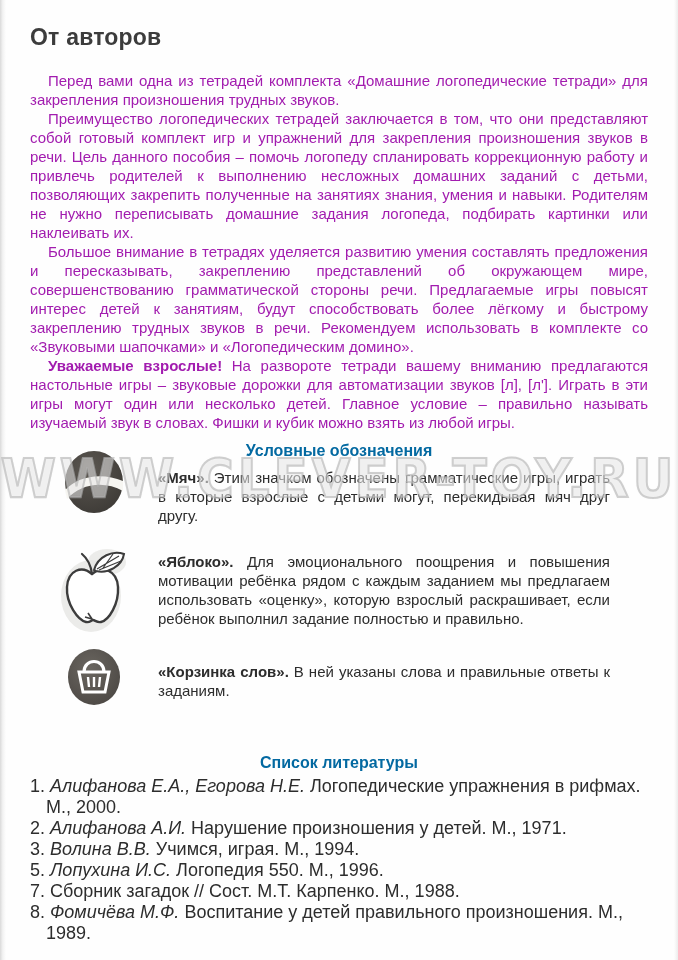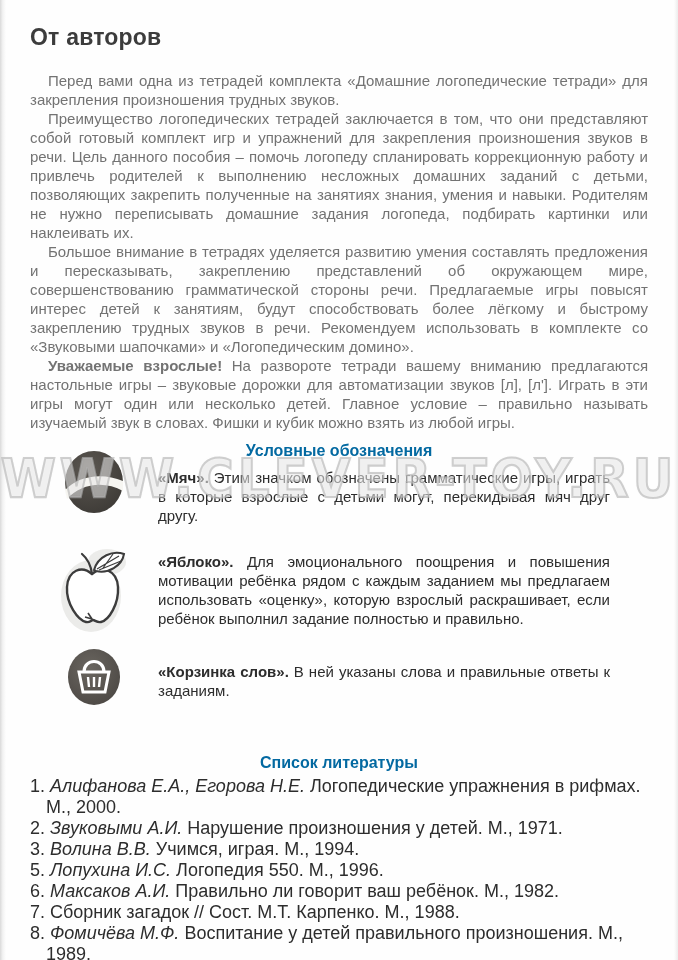--- a/index.html
+++ b/index.html
@@ -29,21 +29,21 @@
     font-weight:700;
     color:#3c3c3c;
     letter-spacing:.2px;
   }
   .body-text p{
     margin:0;
     font-size:15px;
     line-height:19px;
     text-align:justify;
     text-indent:18px;
-    color:#737373;
+    color:#a21caf;
   }
   .lead-bold{font-weight:700;}
   h2.section{
     margin:10px 0 8px 0;
     text-align:center;
     font-size:16px;
     font-weight:700;
     color:#0369a1;
   }
   h2.section-bib{margin-top:34px;margin-bottom:4px;}
@@ -172,22 +172,21 @@
       </div>
       <div class="legend-text"><span class="lead-bold">«Корзинка слов».</span> <span>В ней указаны слова и правильные ответы к заданиям.</span></div>
     </div>
 
   </div>
 
   <h2 class="section section-bib">Список литературы</h2>
 
   <div class="bib-list">
     <div class="bib-row"><span>1.</span> <span class="bib-authors">Алифанова Е.А., Егорова Н.Е.</span> <span>Логопедические упражнения в рифмах. М., 2000.</span></div>
-    <div class="bib-row"><span>2.</span> <span class="bib-authors">Звуковыми А.И.</span> <span>Нарушение произношения у детей. М., 1971.</span></div>
+    <div class="bib-row"><span>2.</span> <span class="bib-authors">Алифанова А.И.</span> <span>Нарушение произношения у детей. М., 1971.</span></div>
     <div class="bib-row"><span>3.</span> <span class="bib-authors">Волина В.В.</span> <span>Учимся, играя. М., 1994.</span></div>
     <div class="bib-row"><span>5.</span> <span class="bib-authors">Лопухина И.С.</span> <span>Логопедия 550. М., 1996.</span></div>
-    <div class="bib-row"><span>6.</span> <span class="bib-authors">Максаков А.И.</span> <span>Правильно ли говорит ваш ребёнок. М., 1982.</span></div>
     <div class="bib-row"><span>7.</span> <span class="bib-authors"></span> <span>Сборник загадок // Сост. М.Т. Карпенко. М., 1988.</span></div>
     <div class="bib-row"><span>8.</span> <span class="bib-authors">Фомичёва М.Ф.</span> <span>Воспитание у детей правильного произношения. М., 1989.</span></div>
 
   </div>
 
 </div>
 
 </body></html>

